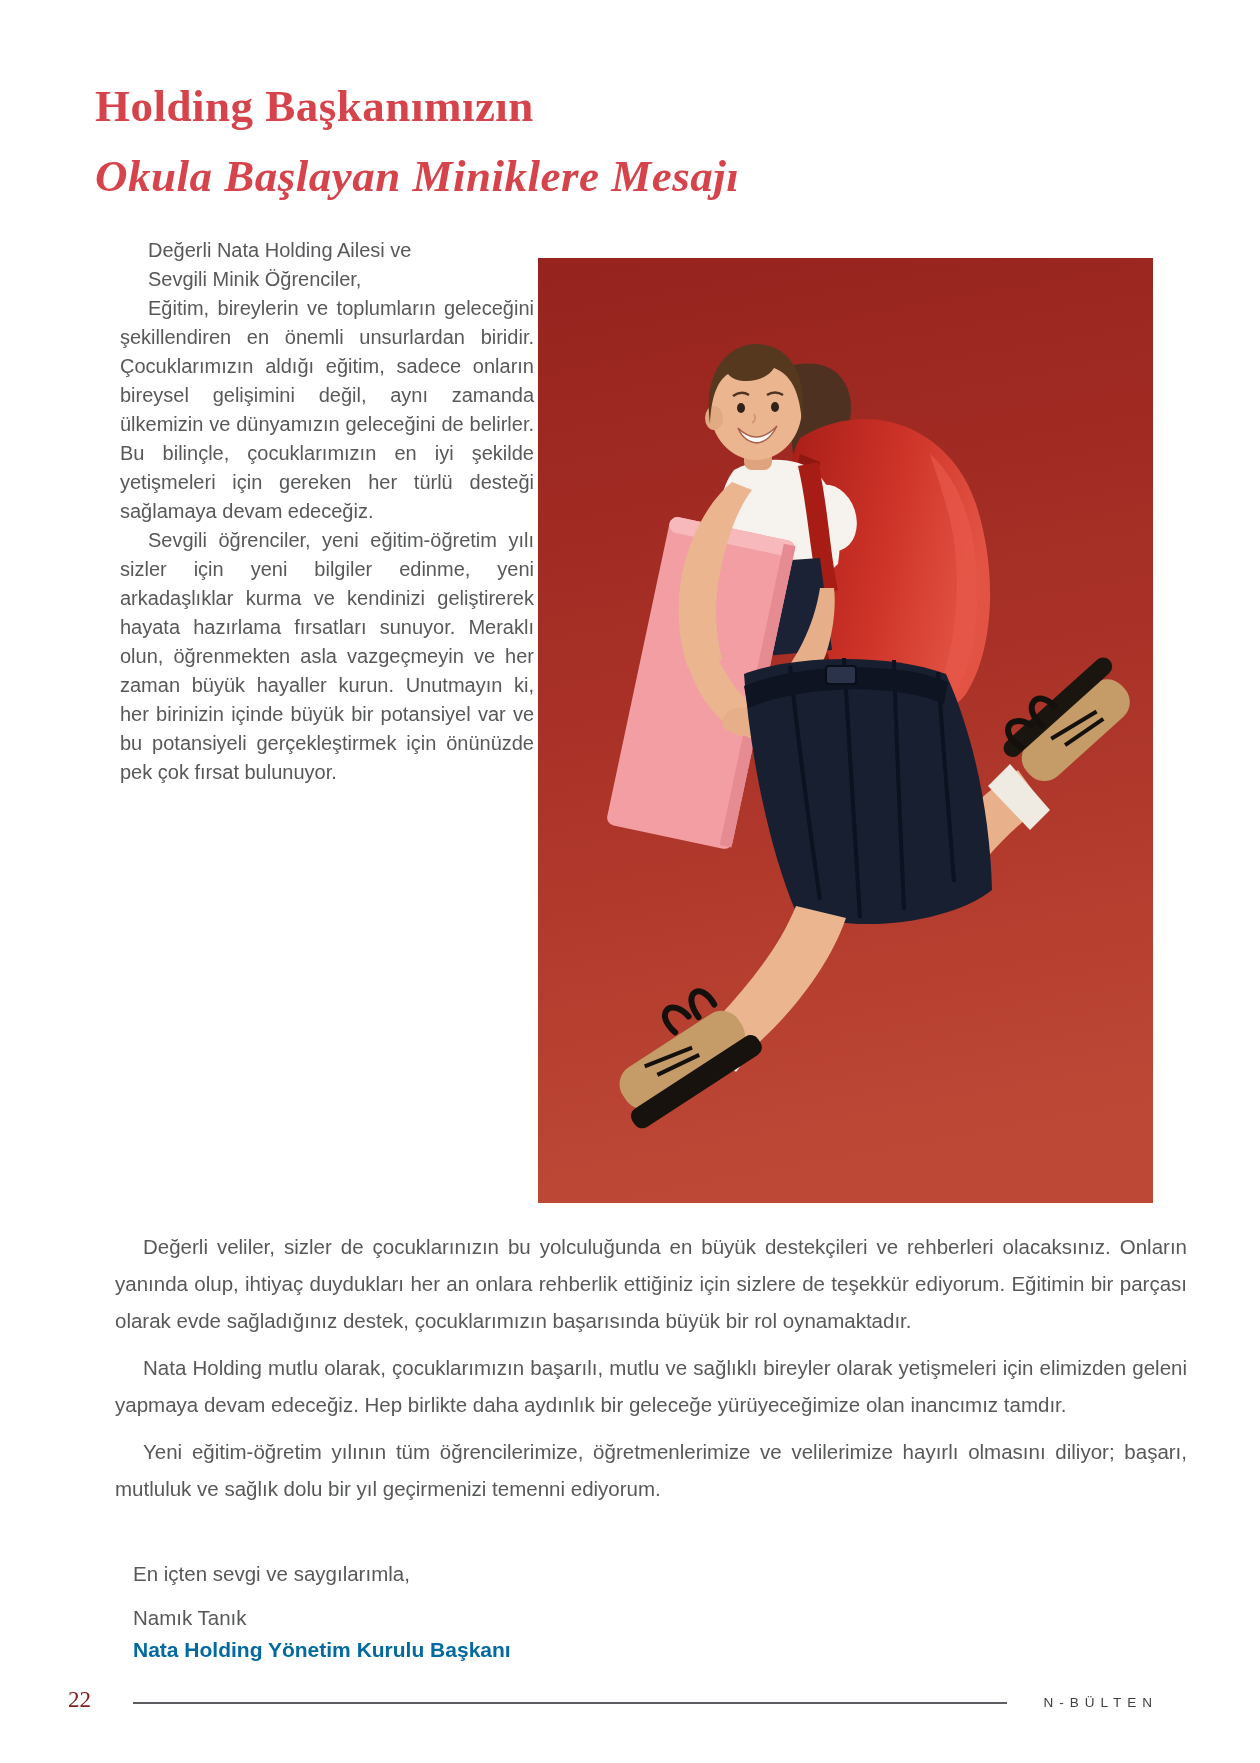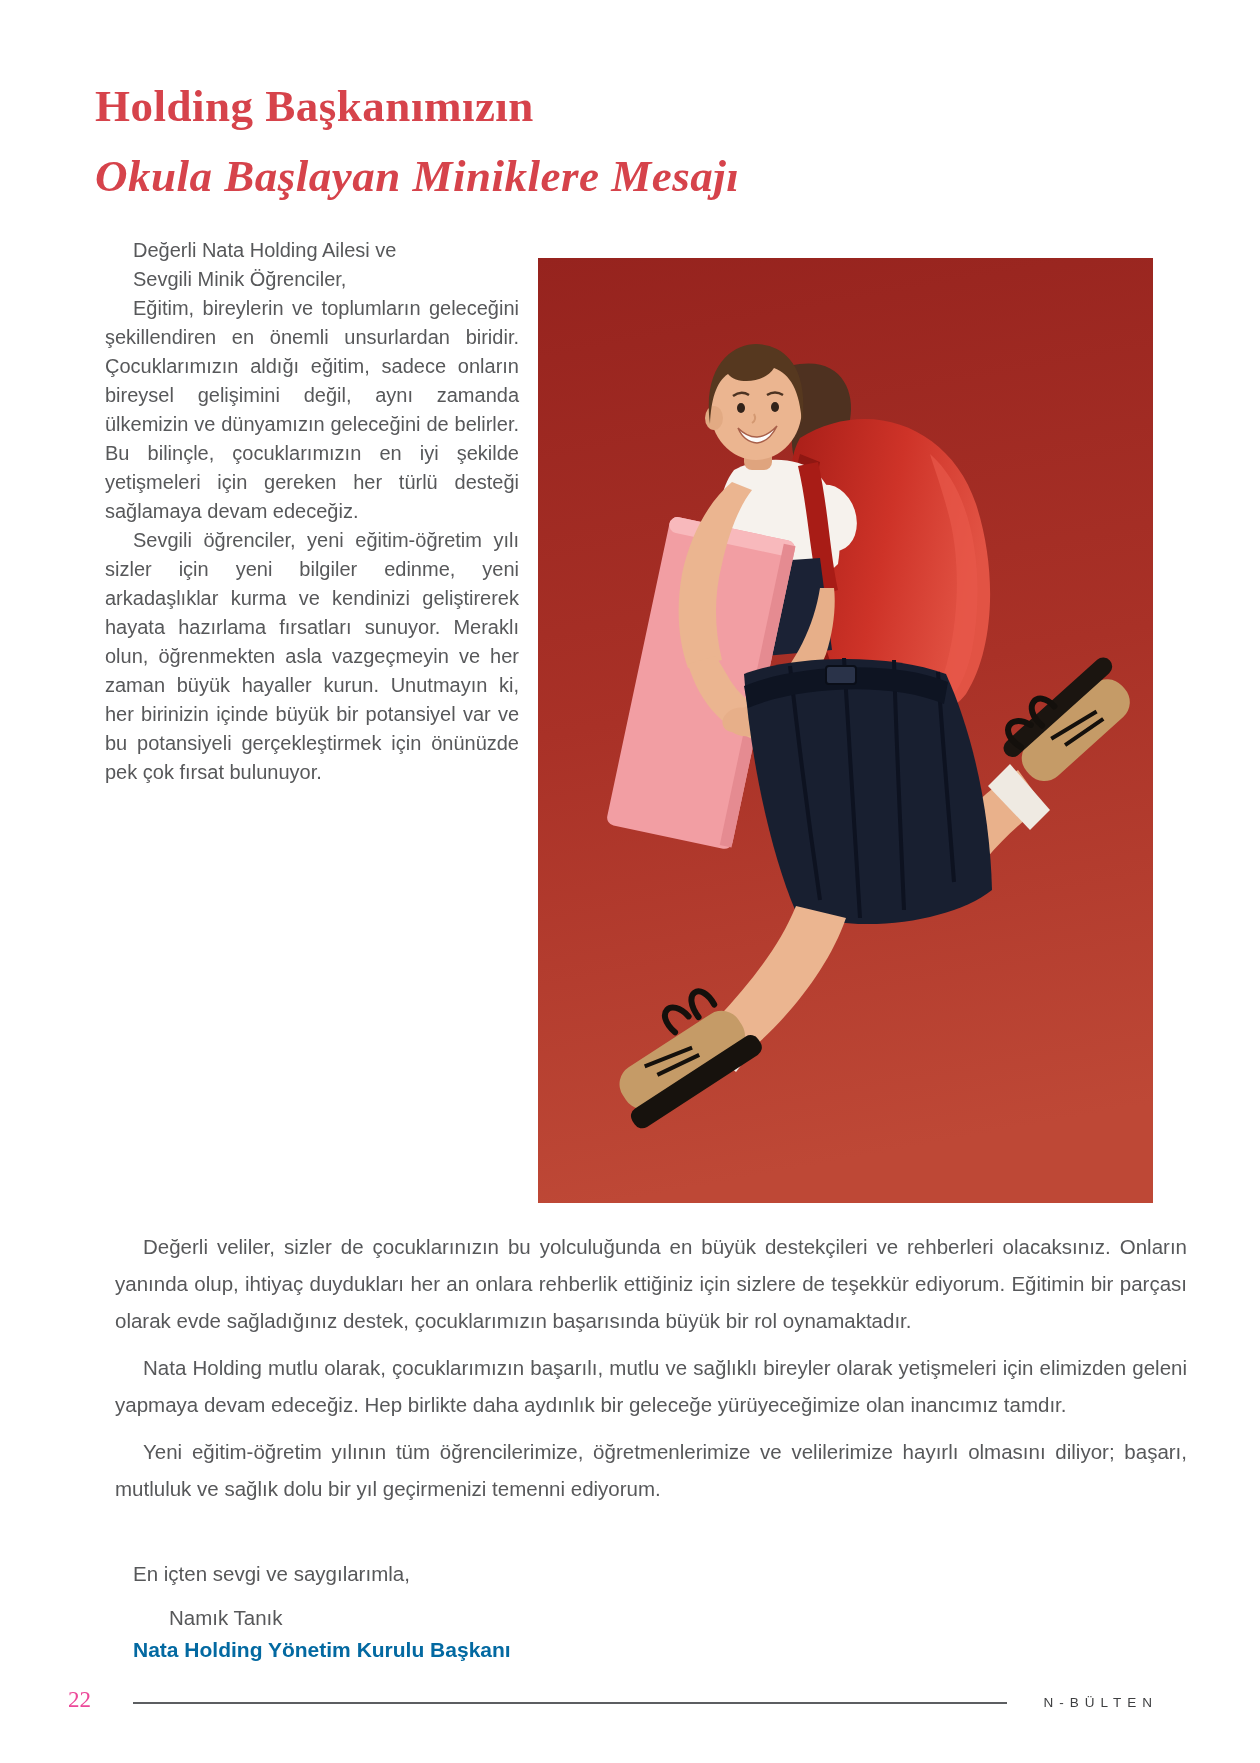--- a/index.html
+++ b/index.html
@@ -17,48 +17,48 @@
     font-weight:700;
     font-size:45px;
     color:#d6434b;
     letter-spacing:0.5px;
     white-space:nowrap;
   }
   .title-line.l1{top:80px;}
   .title-line.l2{top:150px;font-style:italic;}
   
   .left-col{
-    left:105px;top:236px;width:414px;
+    left:120px;top:236px;width:414px;
     font-size:20px;line-height:29px;
     text-align:justify;
   }
   .left-col p{margin:0;text-indent:28px;}
   .salutation{padding-left:28px;text-align:left;}
   .salutation div{white-space:nowrap;}
   
   .photo{
     left:538px;top:258px;width:615px;height:945px;
   }
   .photo svg{display:block;}
   
   .bottom-block{
     left:105px;top:1218px;width:1092px;
     font-size:20.5px;line-height:37px;
     text-align:justify;
   }
   .bottom-block p{margin:10px;text-indent:28px;}
   
   .closing{left:133px;top:1562px;font-size:20.5px;}
-  .sig-name{left:133px;top:1606px;font-size:20.5px;margin-left:36px;}
+  .sig-name{left:133px;top:1606px;font-size:20.5px;}
   .sig-role{left:133px;top:1638px;font-size:21px;font-weight:700;color:#0369a1;}
   
   .page-num{
     left:68px;top:1687px;
     font-family:"Liberation Serif",serif;
-    font-size:23px;color:#ec4899;
+    font-size:23px;color:#7f1d1d;
   }
   .footer-rule{
     left:133px;top:1702px;width:874px;height:2px;background:#5c5e61;
   }
   .brand{
     left:1028px;top:1695px;width:130px;
     font-size:13.5px;letter-spacing:6px;color:#3e3f41;
     white-space:nowrap;
     text-align:right;
   }

